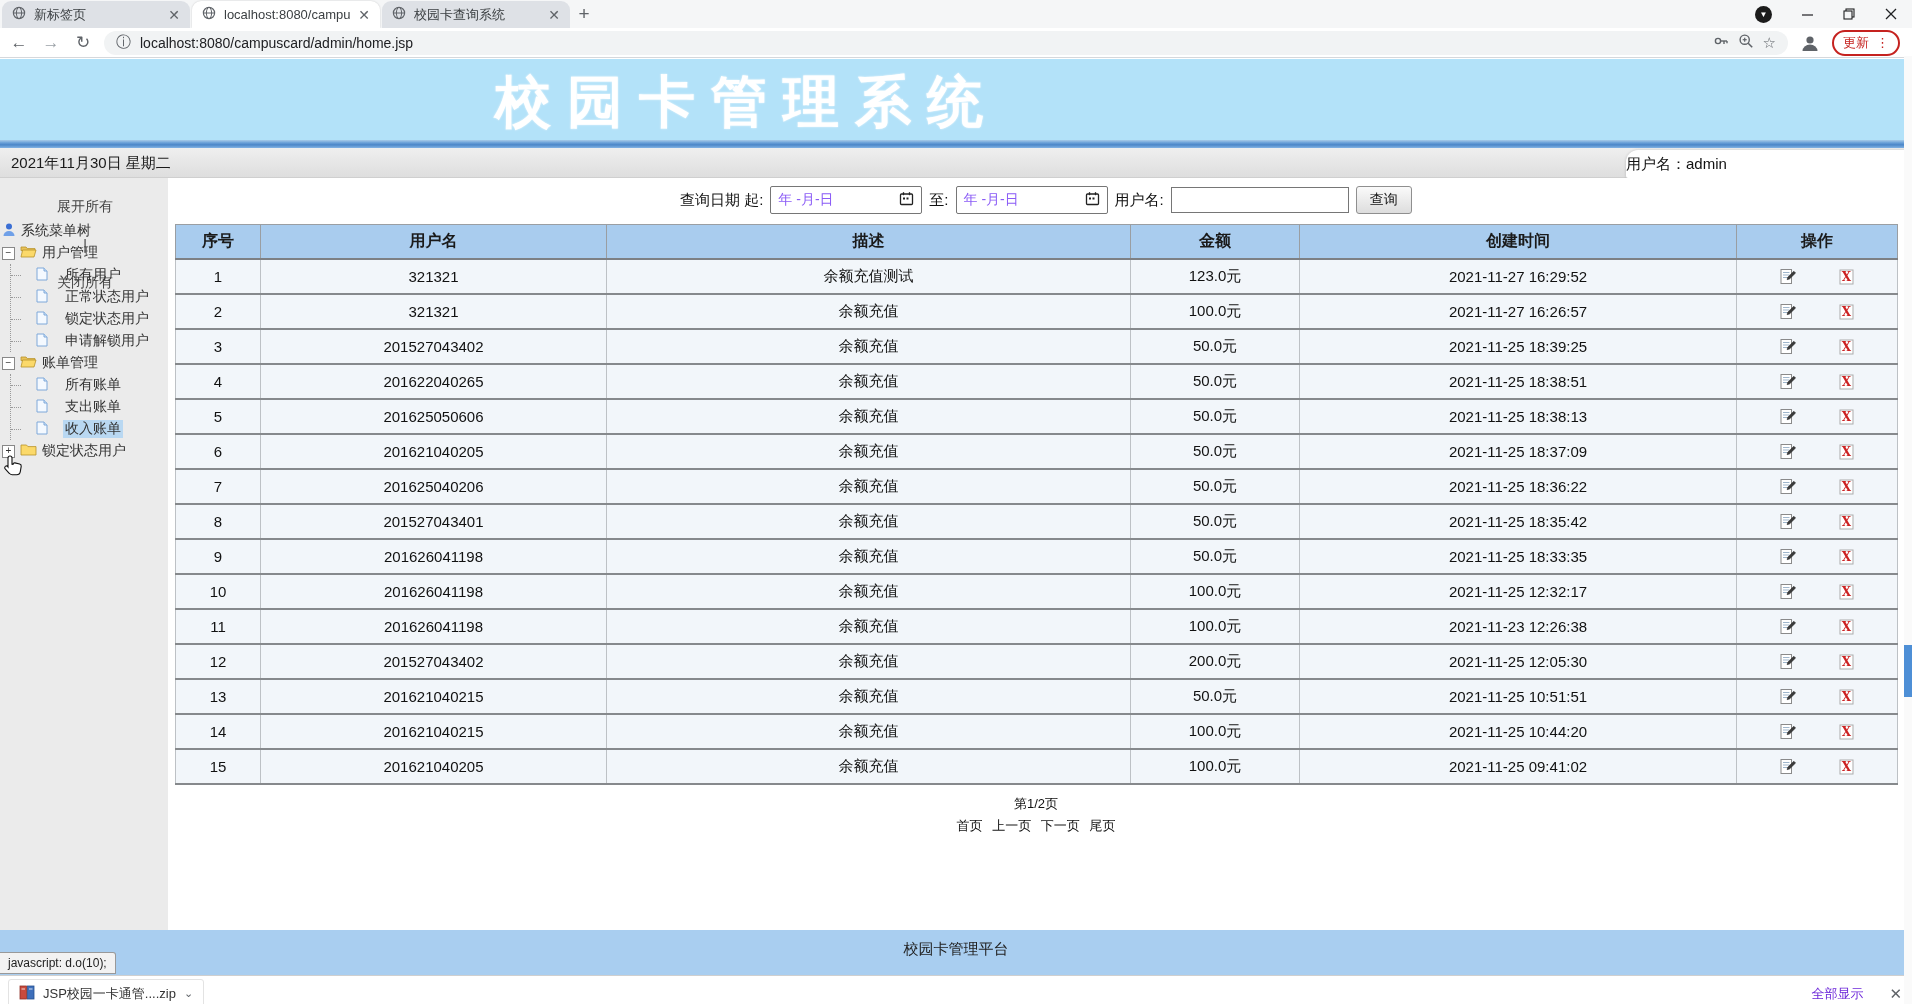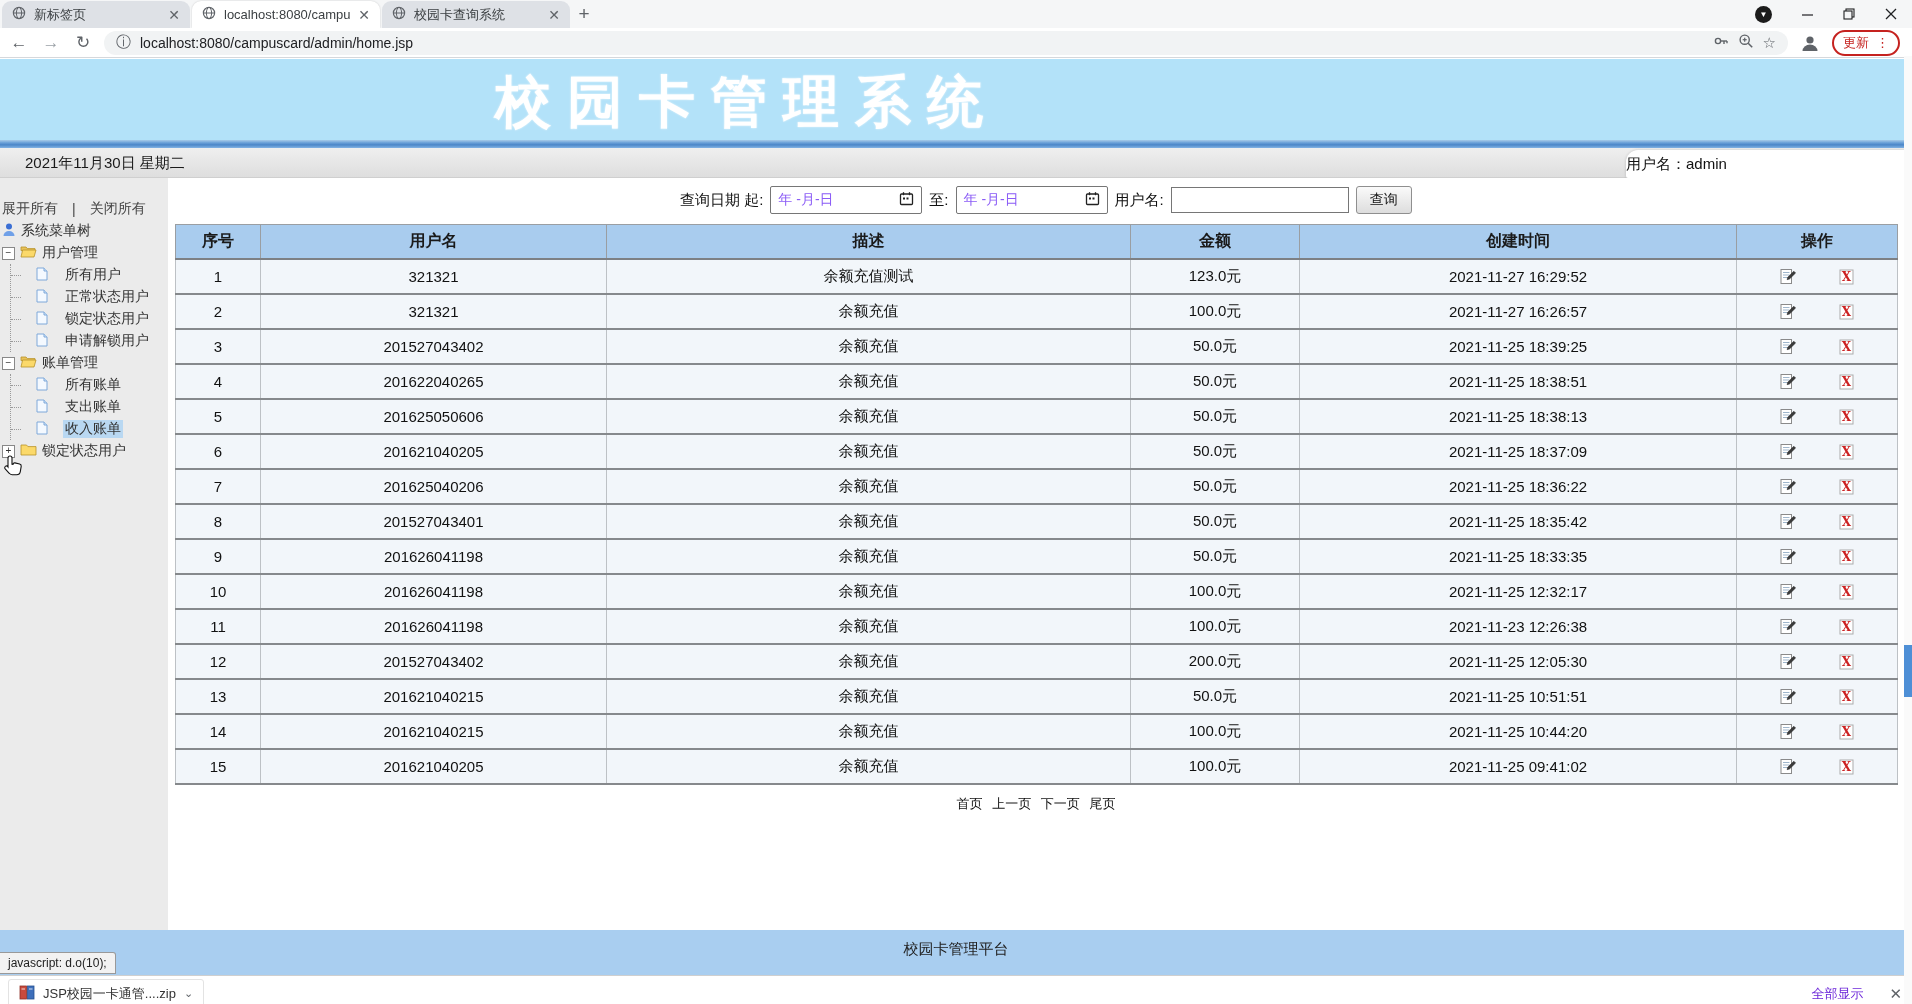--- a/index.html
+++ b/index.html
@@ -31,26 +31,26 @@
        gap:7px;padding:0 9px;font-size:13px;margin-right:4px;}
   .update-pill .dots{font-size:13px;letter-spacing:0;}
   
   .banner{position:absolute;top:59px;left:0;right:0;height:81px;background:#B3E2F9;}
   .banner-title{position:absolute;left:0;top:6px;width:1494px;text-align:center;
        font-family:"DejaVu Serif","Liberation Serif",serif;font-weight:bold;font-size:56px;color:#fff;
        letter-spacing:16px;text-shadow:0 0 2px rgba(255,255,255,.9);}
   .divider{position:absolute;top:140px;left:0;right:0;height:8px;
        background:linear-gradient(to bottom,#A8CBE8 0%,#6AA0D8 35%,#4B86C8 60%,#83B3E4 100%);}
   .datebar{position:absolute;top:148px;left:0;right:0;height:30px;background:linear-gradient(#EFEFEF,#DEDEDE);
-       border-bottom:1px solid #CFCFCF;font-size:15px;color:#1A1A1A;line-height:30px;padding-left:25px;box-sizing:border-box;}
+       border-bottom:1px solid #CFCFCF;font-size:15px;color:#1A1A1A;line-height:30px;padding-left:11px;box-sizing:border-box;}
   .userbox{position:absolute;top:150px;right:0;width:286px;height:28px;background:#fff;border-radius:12px 0 0 2px;
        box-shadow:0 0 3px rgba(0,0,0,.18);line-height:28px;box-sizing:border-box;font-size:15px;color:#111;}
   .sidebar{position:absolute;top:178px;left:0;width:168px;height:752px;background:#EBEBEB;font-size:14px;color:#333;}
   .tree{padding:20px 0 0 2px;}
-  .tree-links{height:22px;display:flex;align-items:center;gap:14px;color:#444;}
+  .tree-links{height:22px;display:flex;align-items:center;gap:21px;color:#444;flex-direction:column;}
   .trow{height:22px;display:flex;align-items:center;gap:5px;}
   .pm{width:11px;height:11px;border:1px solid #888;background:#fff;font-size:10px;line-height:9px;text-align:center;
       color:#333;flex:0 0 auto;}
   .kids{margin-left:8px;border-left:1px dotted #9A9A9A;}
   .kid{height:22px;display:flex;align-items:center;gap:15px;}
   .kid::before{content:"";width:10px;border-top:1px dotted #9A9A9A;flex:0 0 auto;}
   .kid .lbl{padding:0 2px;}
   .kid .lbl.sel{background:#B9D8F2;}
   .cursor-hand{position:absolute;left:3px;top:276px;}
   .main{position:absolute;top:178px;left:168px;width:1744px;height:752px;background:#fff;}
@@ -741,20 +741,21 @@
                   <text x="7.5" y="12" text-anchor="middle" font-family="DejaVu Serif, serif" font-size="12" font-weight="bold" fill="#CC2222">X</text>
                 </svg>
               </span>
             </div>
           </td>
         </tr>
       </tbody>
   </table>
 
   <div class="pagination">
+    <div>第1/2页</div>
     <div class="pagelinks">
       <span>首页</span>
       <span>上一页</span>
       <span>下一页</span>
       <span>尾页</span>
     </div>
   </div>
 </div>
 
 <div class="footer">

